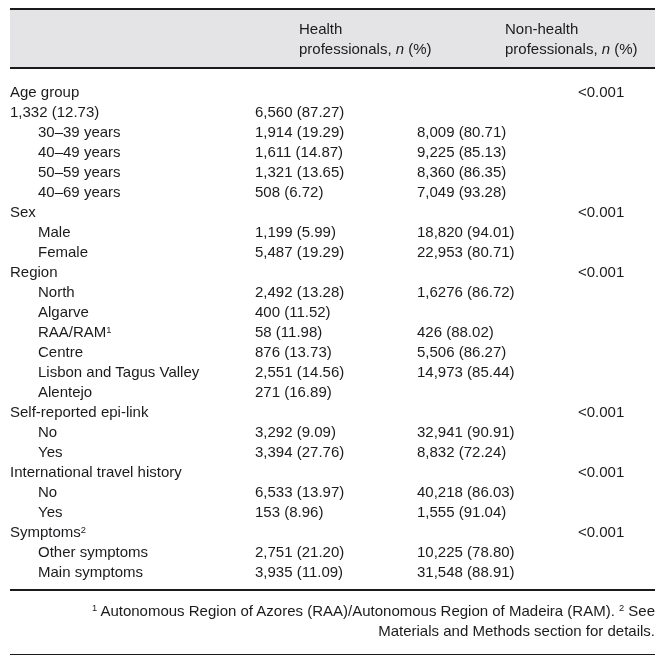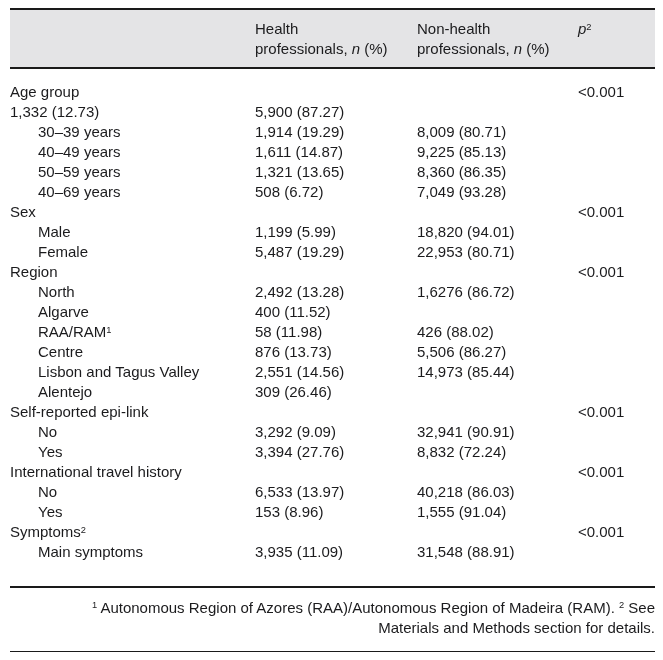--- a/index.html
+++ b/index.html
@@ -15,24 +15,25 @@
   .rule-2 { height: 2px; background: #1a1a1a; }
   .rule-1 { height: 1.5px; background: #1a1a1a; }
 
   .thead {
     display: grid;
     grid-template-columns: 245px 162px 161px 1fr;
     background: #e4e4e6;
     height: 57px;
     padding-top: 9px;
     line-height: 20px;
+    gap: 44px;
   }
   .hcell { white-space: nowrap; }
 
-  .tbody { padding: 13px 0 24px; }
+  .tbody { padding: 13px 0 7px; }
   .row {
     display: grid;
     grid-template-columns: 245px 162px 161px 1fr;
     height: 20px;
     line-height: 20px;
     white-space: nowrap;
   }
   .cell { overflow: visible; }
   .cell.indent { padding-left: 28px; }
 
@@ -79,21 +80,21 @@
 
     <div class="tbody">
         <div class="row section">
           <div class="cell">Age group</div>
           <div class="cell"></div>
           <div class="cell"></div>
           <div class="cell">&lt;0.001</div>
         </div>
         <div class="row">
           <div class="cell">1,332 (12.73)</div>
-          <div class="cell">5,900 (87.27)</div>
+          <div class="cell">6,560 (87.27)</div>
           <div class="cell"></div>
         </div>
         <div class="row">
           <div class="cell indent">30–39 years</div>
           <div class="cell">1,914 (19.29)</div>
           <div class="cell">8,009 (80.71)</div>
           <div class="cell"></div>
         </div>
         <div class="row">
           <div class="cell indent">40–49 years</div>
@@ -161,21 +162,21 @@
           <div class="cell"></div>
         </div>
         <div class="row">
           <div class="cell indent">Lisbon and Tagus Valley</div>
           <div class="cell">2,551 (14.56)</div>
           <div class="cell">14,973 (85.44)</div>
           <div class="cell"></div>
         </div>
         <div class="row">
           <div class="cell indent">Alentejo</div>
-          <div class="cell">309 (26.46)</div>
+          <div class="cell">271 (16.89)</div>
           <div class="cell"></div>
         </div>
         <div class="row section">
           <div class="cell">Self-reported epi-link</div>
           <div class="cell"></div>
           <div class="cell"></div>
           <div class="cell">&lt;0.001</div>
         </div>
         <div class="row">
           <div class="cell indent">No</div>
@@ -207,20 +208,26 @@
           <div class="cell">1,555 (91.04)</div>
           <div class="cell"></div>
         </div>
         <div class="row section">
           <div class="cell">Symptoms<sup class="sp">2</sup></div>
           <div class="cell"></div>
           <div class="cell"></div>
           <div class="cell">&lt;0.001</div>
         </div>
         <div class="row">
+          <div class="cell indent">Other symptoms</div>
+          <div class="cell">2,751 (21.20)</div>
+          <div class="cell">10,225 (78.80)</div>
+          <div class="cell"></div>
+        </div>
+        <div class="row">
           <div class="cell indent">Main symptoms</div>
           <div class="cell">3,935 (11.09)</div>
           <div class="cell">31,548 (88.91)</div>
           <div class="cell"></div>
         </div>
       </div>
 
     <div class="rule-1"></div>
 
     <div class="footnote">

